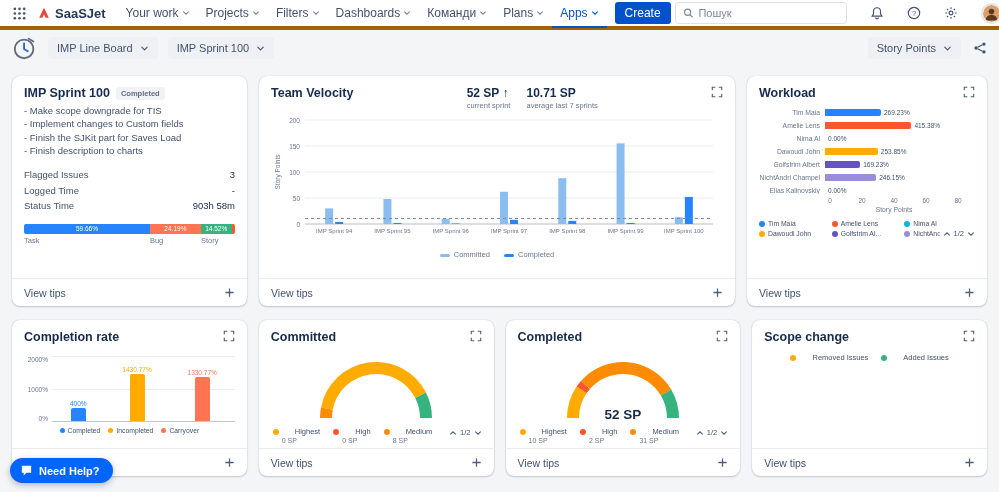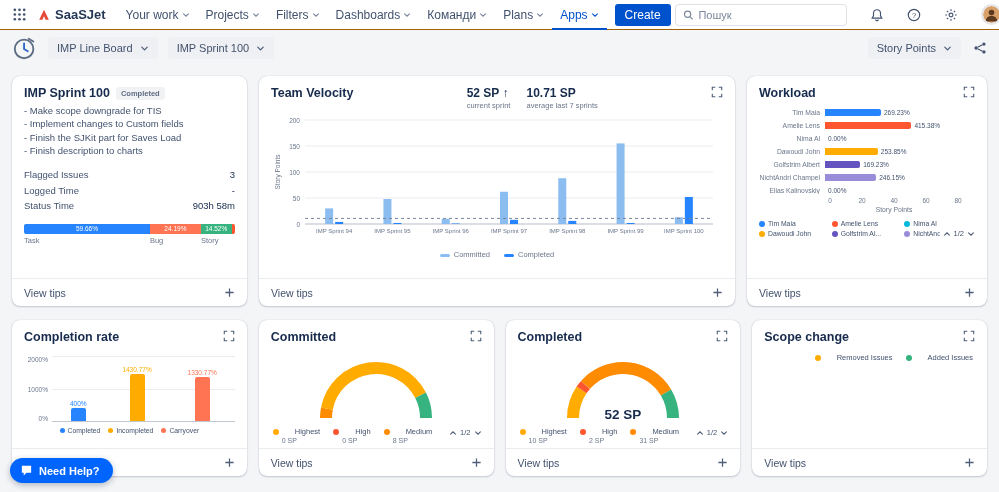--- a/index.html
+++ b/index.html
@@ -1,20 +1,20 @@
 <!DOCTYPE html>
 <html><head>
 <meta charset="utf-8">
 <style>
 *{box-sizing:border-box;margin:0;padding:0}
 html,body{width:999px;height:492px}
 body{font-family:"Liberation Sans",sans-serif;background:#f4f5f7;position:relative;overflow:hidden;color:#172b4d}
 
 
-.navbar{height:30px;background:#fff;border-bottom:1px solid #a16207;display:flex;align-items:center;padding:0 8px;gap:4px;position:relative;z-index:5}
+.navbar{height:30px;background:#fff;border-bottom:4px solid #a16207;display:flex;align-items:center;padding:0 8px;gap:4px;position:relative;z-index:5}
 .grid-icon{display:flex;align-items:center;padding:0 4px;cursor:pointer}
 .logo{display:flex;align-items:center;gap:4px;font-weight:bold;font-size:13px;color:#253858;margin:0 8px 0 2px;cursor:pointer}
 .nav-menu{display:flex;align-items:center;height:30px}
 .nav-item{font-size:12px;color:#42526e;display:flex;align-items:center;gap:3px;padding:0 8px;height:30px;cursor:pointer;white-space:nowrap}
 .nav-item.active{color:#0052cc;box-shadow:inset 0 -2px 0 #0052cc}
 .nav-item .caret-icon{display:flex;color:#7a869a}
 .nav-item.active .caret-icon{color:#0052cc}
 .create-btn{background:#0052cc;color:#fff;font-size:12px;border:none;border-radius:3px;padding:4px 10px;margin-left:4px;cursor:pointer;font-family:"Liberation Sans",sans-serif}
 .nav-right{margin-left:auto;display:flex;align-items:center;gap:23px}
 .search-box{display:flex;align-items:center;gap:5px;border:1px solid #dfe1e6;border-radius:4px;height:22px;padding:0 7px;width:172px;background:#fff}
@@ -696,21 +696,21 @@
     <div class="card">
       <div class="card-header">
         <span class="card-title">Scope change</span>
         <span class="expand">
             <svg width="12" height="12" viewBox="0 0 14 14">
               <path d="M1.5 5V1.5H5M9 1.5h3.5V5M12.5 9v3.5H9M5 12.5H1.5V9" fill="none" stroke="#505f79" stroke-width="1.3"></path>
             </svg>
           </span>
       </div>
       <div class="card-body">
-        <div class="g-legend" style="justify-content:flex-end">
+        <div class="g-legend" style="justify-content:center">
             <div class="g-leg-item">
               <div class="g-leg-top">
                 <span class="dot" style="background:#ffab00"></span>
                 <span>Removed Issues</span>
               </div>
             </div>
             <div class="g-leg-item">
               <div class="g-leg-top">
                 <span class="dot" style="background:#36b37e"></span>
                 <span>Added Issues</span>

